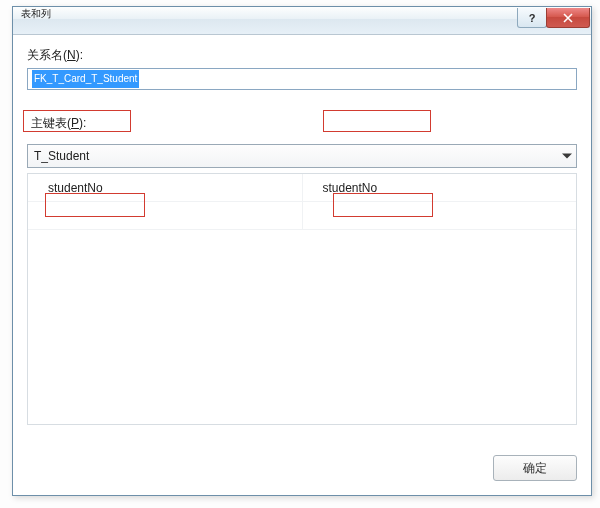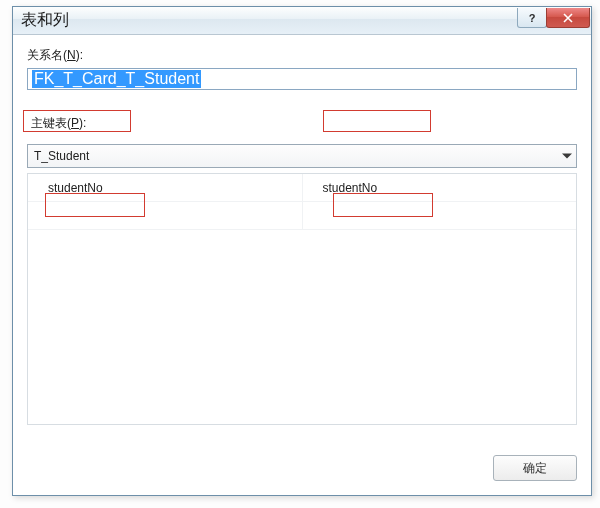--- a/index.html
+++ b/index.html
@@ -18,23 +18,23 @@
     margin: 6px 0 0 12px;
     border: 1px solid #6d8fa9;
     background: #fff;
     box-shadow: 2px 2px 6px rgba(0,0,0,.15);
   }
   
   .titlebar {
     height: 28px;
     background: linear-gradient(#fdfefe, #e9f1f6 45%, #dde8f0 46%, #e7f0f7);
     border-bottom: 1px solid #b9c7d2;
-    display: flex; align-items: center;
+    display: flex; 
     padding-left: 8px;
-    font-size: 16px;
+    font-size: 10px;
     color: #1a1a1a;
   }
   .titlebar-controls {
     position: absolute;
     top: 1px; right: 1px;
     height: 20px;
     display: flex;
     gap: 0;
   }
   .tb-btn {
@@ -72,21 +72,21 @@
     height: 22px;
     border: 1px solid #8aa7c2;
     background: #fff;
     padding: 0 4px;
     display: flex; align-items: center;
   }
   .rel-selection {
     background: #3399ff;
     color: #fff;
     padding: 1px 2px;
-    font-size: 16px;
+    font-size: 10px;
     line-height: 16px;
   }
 
   
   .cols {
     position: absolute;
     left: 14px; right: 14px; top: 108px;
     display: flex; gap: 14px;
   }
   .col { flex: 1; min-width: 0; }

